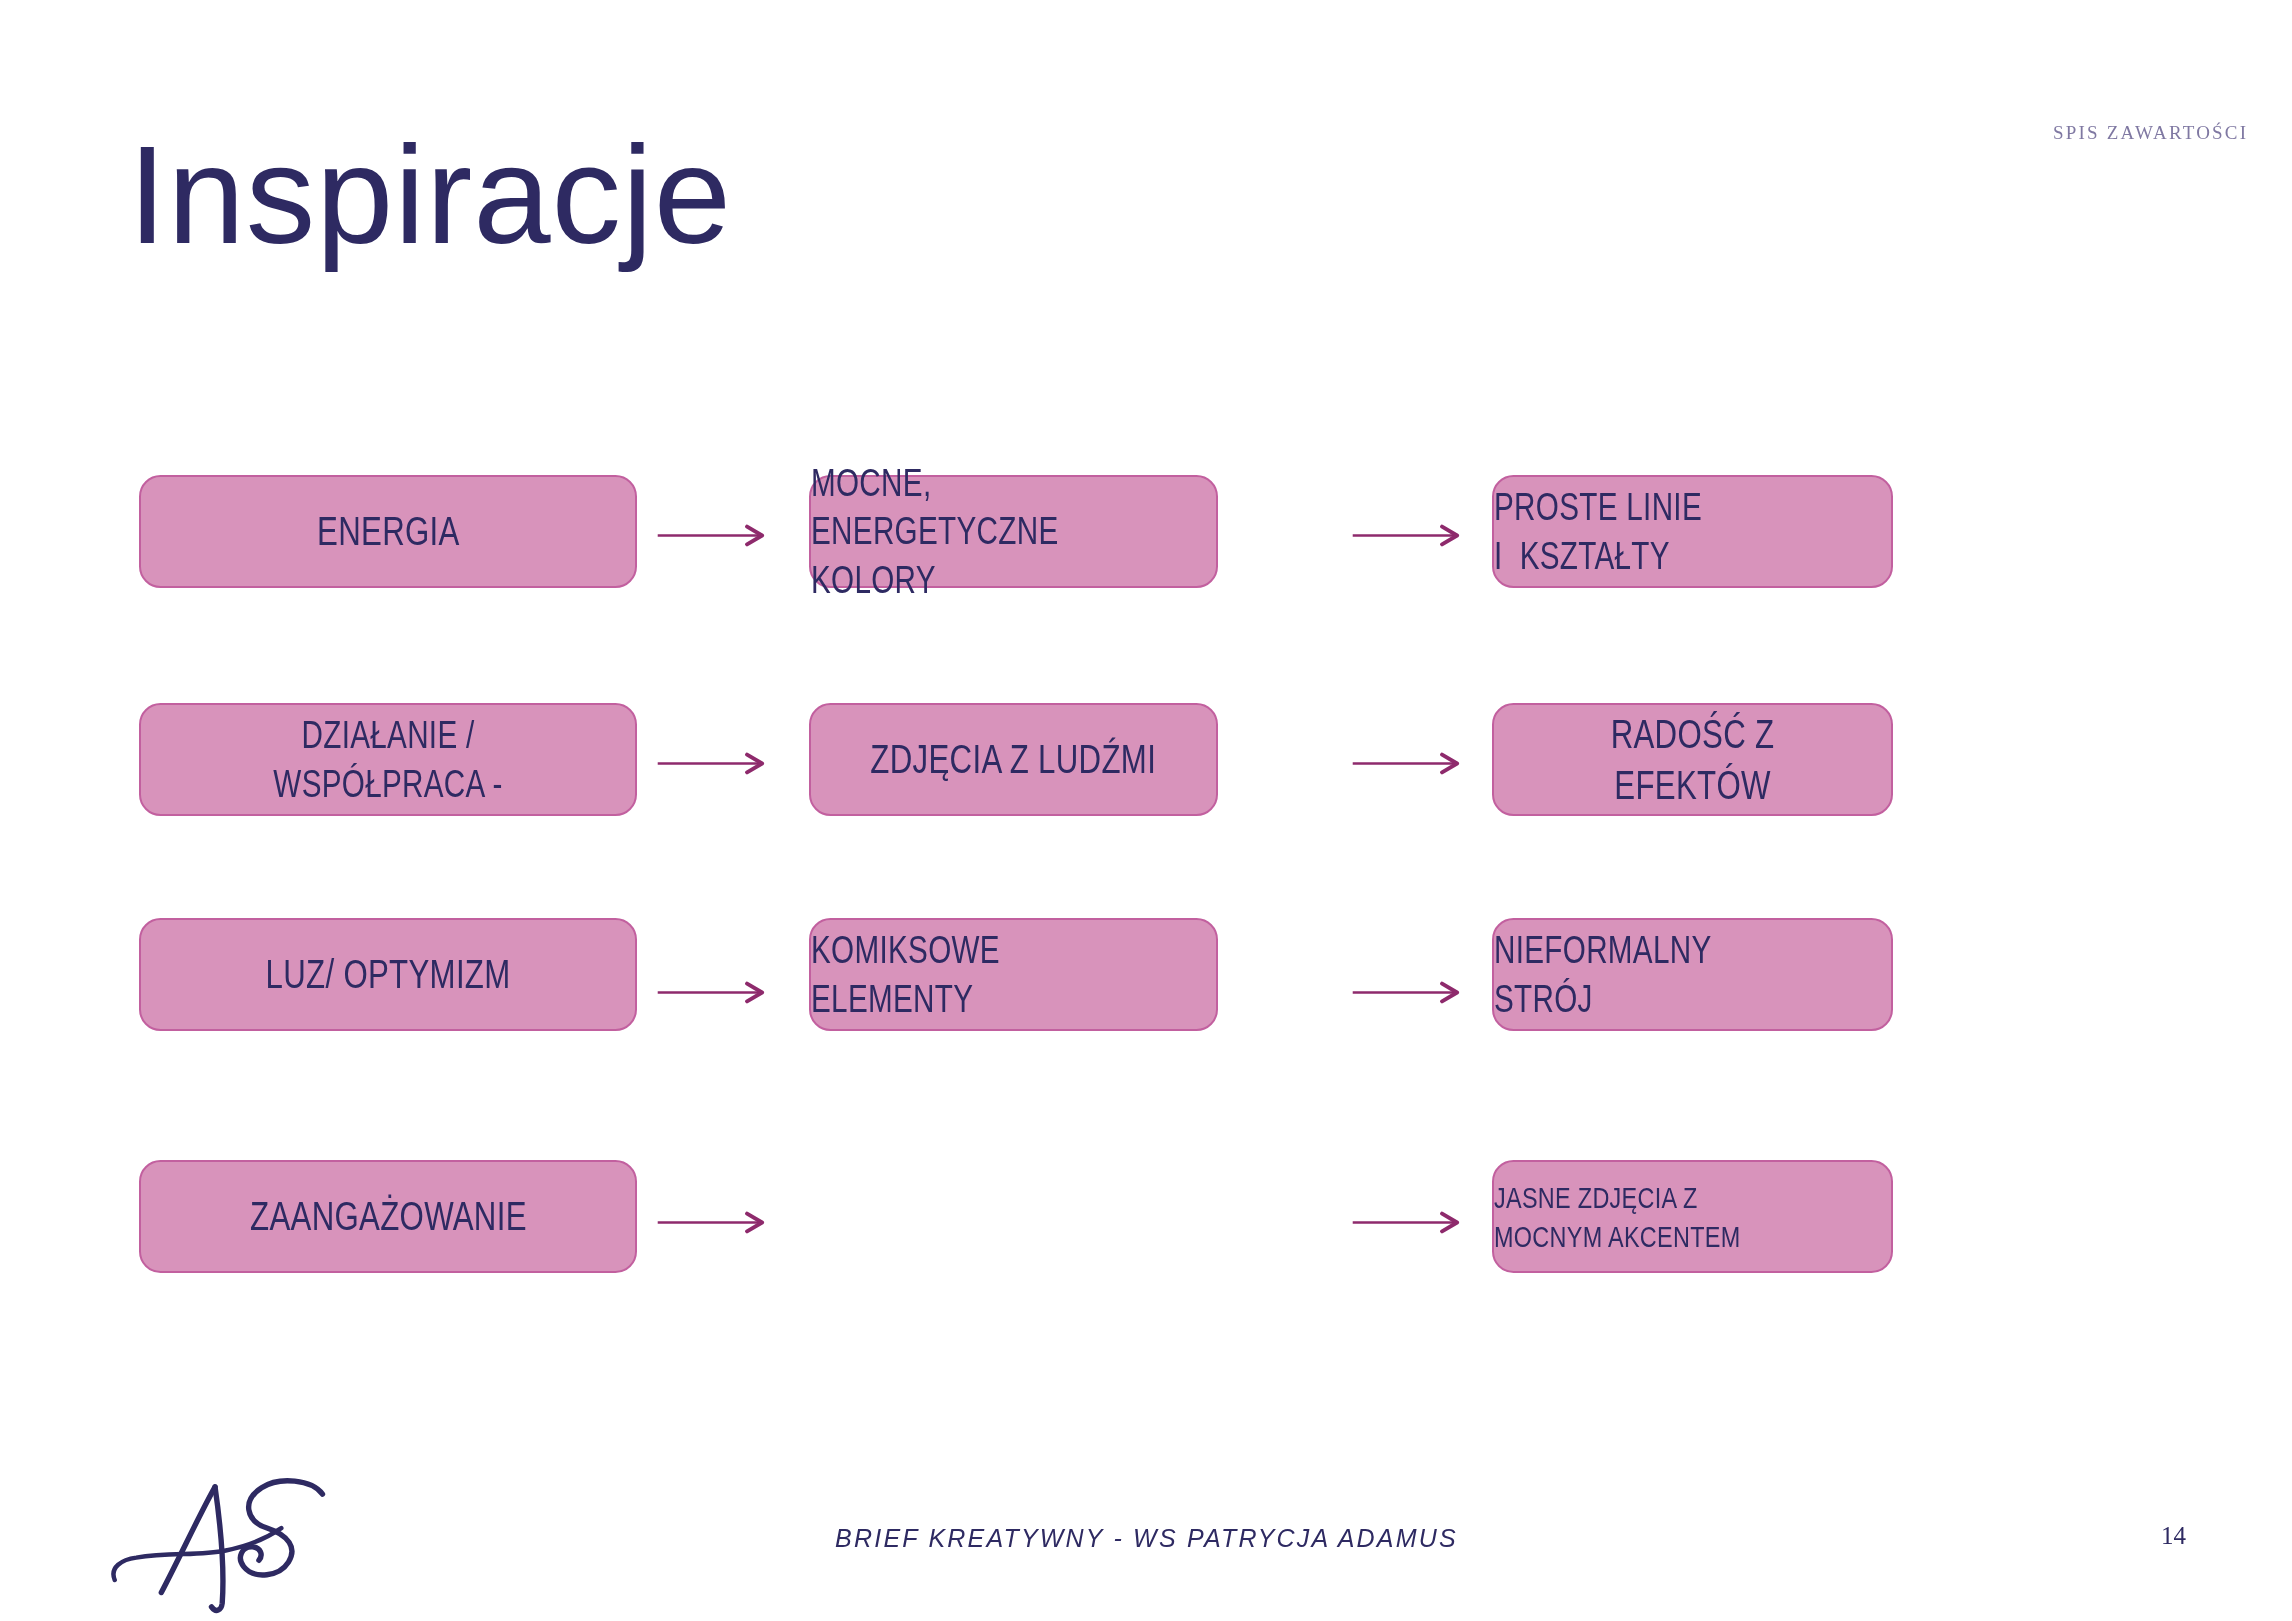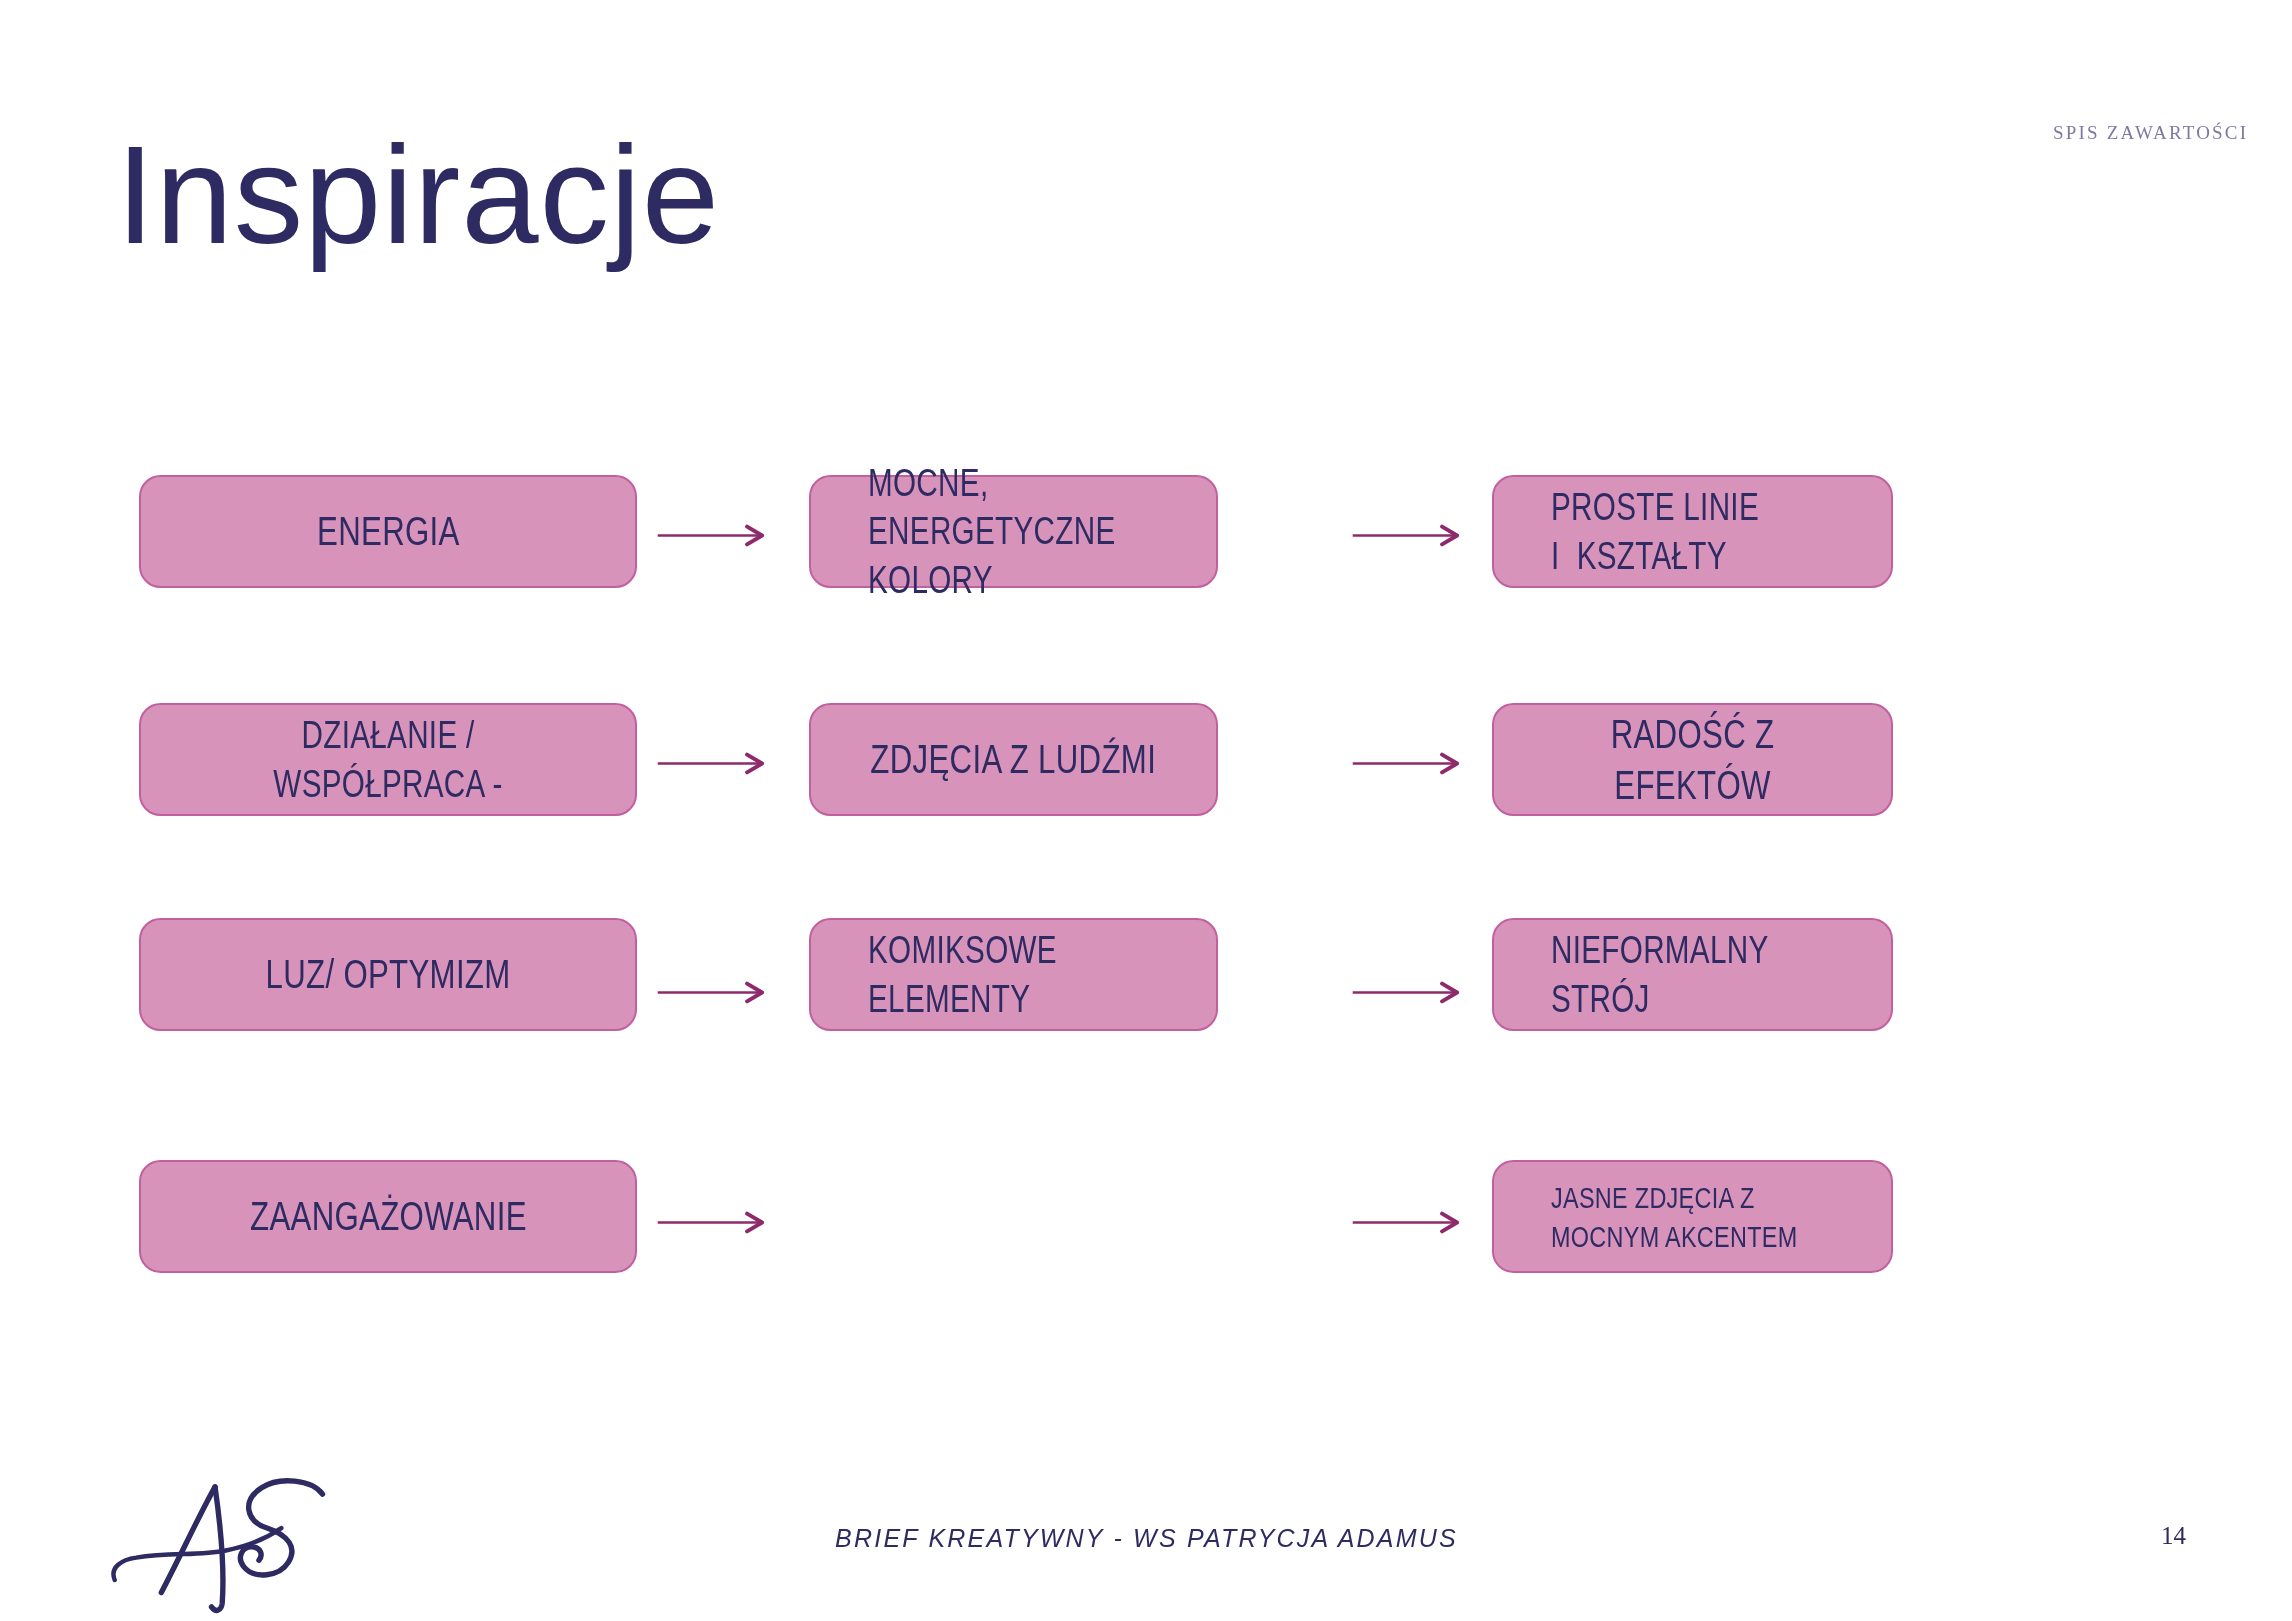--- a/index.html
+++ b/index.html
@@ -10,39 +10,39 @@
     --toc:#7f78a2;
     --bg:#ffffff;
   }
   *{margin:0;padding:0;box-sizing:border-box;}
   html,body{background:#fff;}
   body{width:2293px;height:1621px;position:relative;overflow:hidden;
        font-family:"Liberation Sans",sans-serif;}
   .slide{position:absolute;inset:0;background:var(--bg);}
 
   
-  .title{position:absolute;left:116px;top:125px;font-size:139px;line-height:1;
+  .title{position:absolute;left:128px;top:125px;font-size:139px;line-height:1;
          font-weight:500;letter-spacing:0.9px;color:var(--navy);}
 
   
   .toc{position:absolute;left:2053px;top:122px;font-family:"Liberation Serif",serif;
        font-size:19px;letter-spacing:2.2px;color:var(--toc);font-weight:400;}
 
   
   .node{position:absolute;background:var(--box-fill);border:2.7px solid var(--box-border);
         border-radius:21.5px;display:flex;align-items:center;color:var(--navy);}
   .row0{top:475px;height:113px;}
   .row1{top:703px;height:113px;}
   .row2{top:918px;height:113px;}
   .row3{top:1160px;height:113px;}
   .col0{left:139px;width:498px;}
   .col1{left:809px;width:409px;}
   .col2{left:1492px;width:401px;}
   .align-center{justify-content:center;text-align:center;}
-  .align-left{justify-content:flex-start;text-align:left;padding-left:57px;}
+  .align-left{justify-content:flex-start;text-align:left;}
   .pad-sm{}
   .node-text{font-size:38px;line-height:1.27;letter-spacing:0.4px;white-space:pre-line;
              transform:scaleX(0.78);font-weight:400;}
   .align-left .node-text{transform-origin:left center;}
   .align-center .node-text{transform-origin:center center;}
   .one-line .node-text{font-size:40px;}
   .small .node-text{font-size:30px;line-height:1.3;}
 
   
   .arrow{position:absolute;width:114px;height:23px;color:var(--arrow);}

